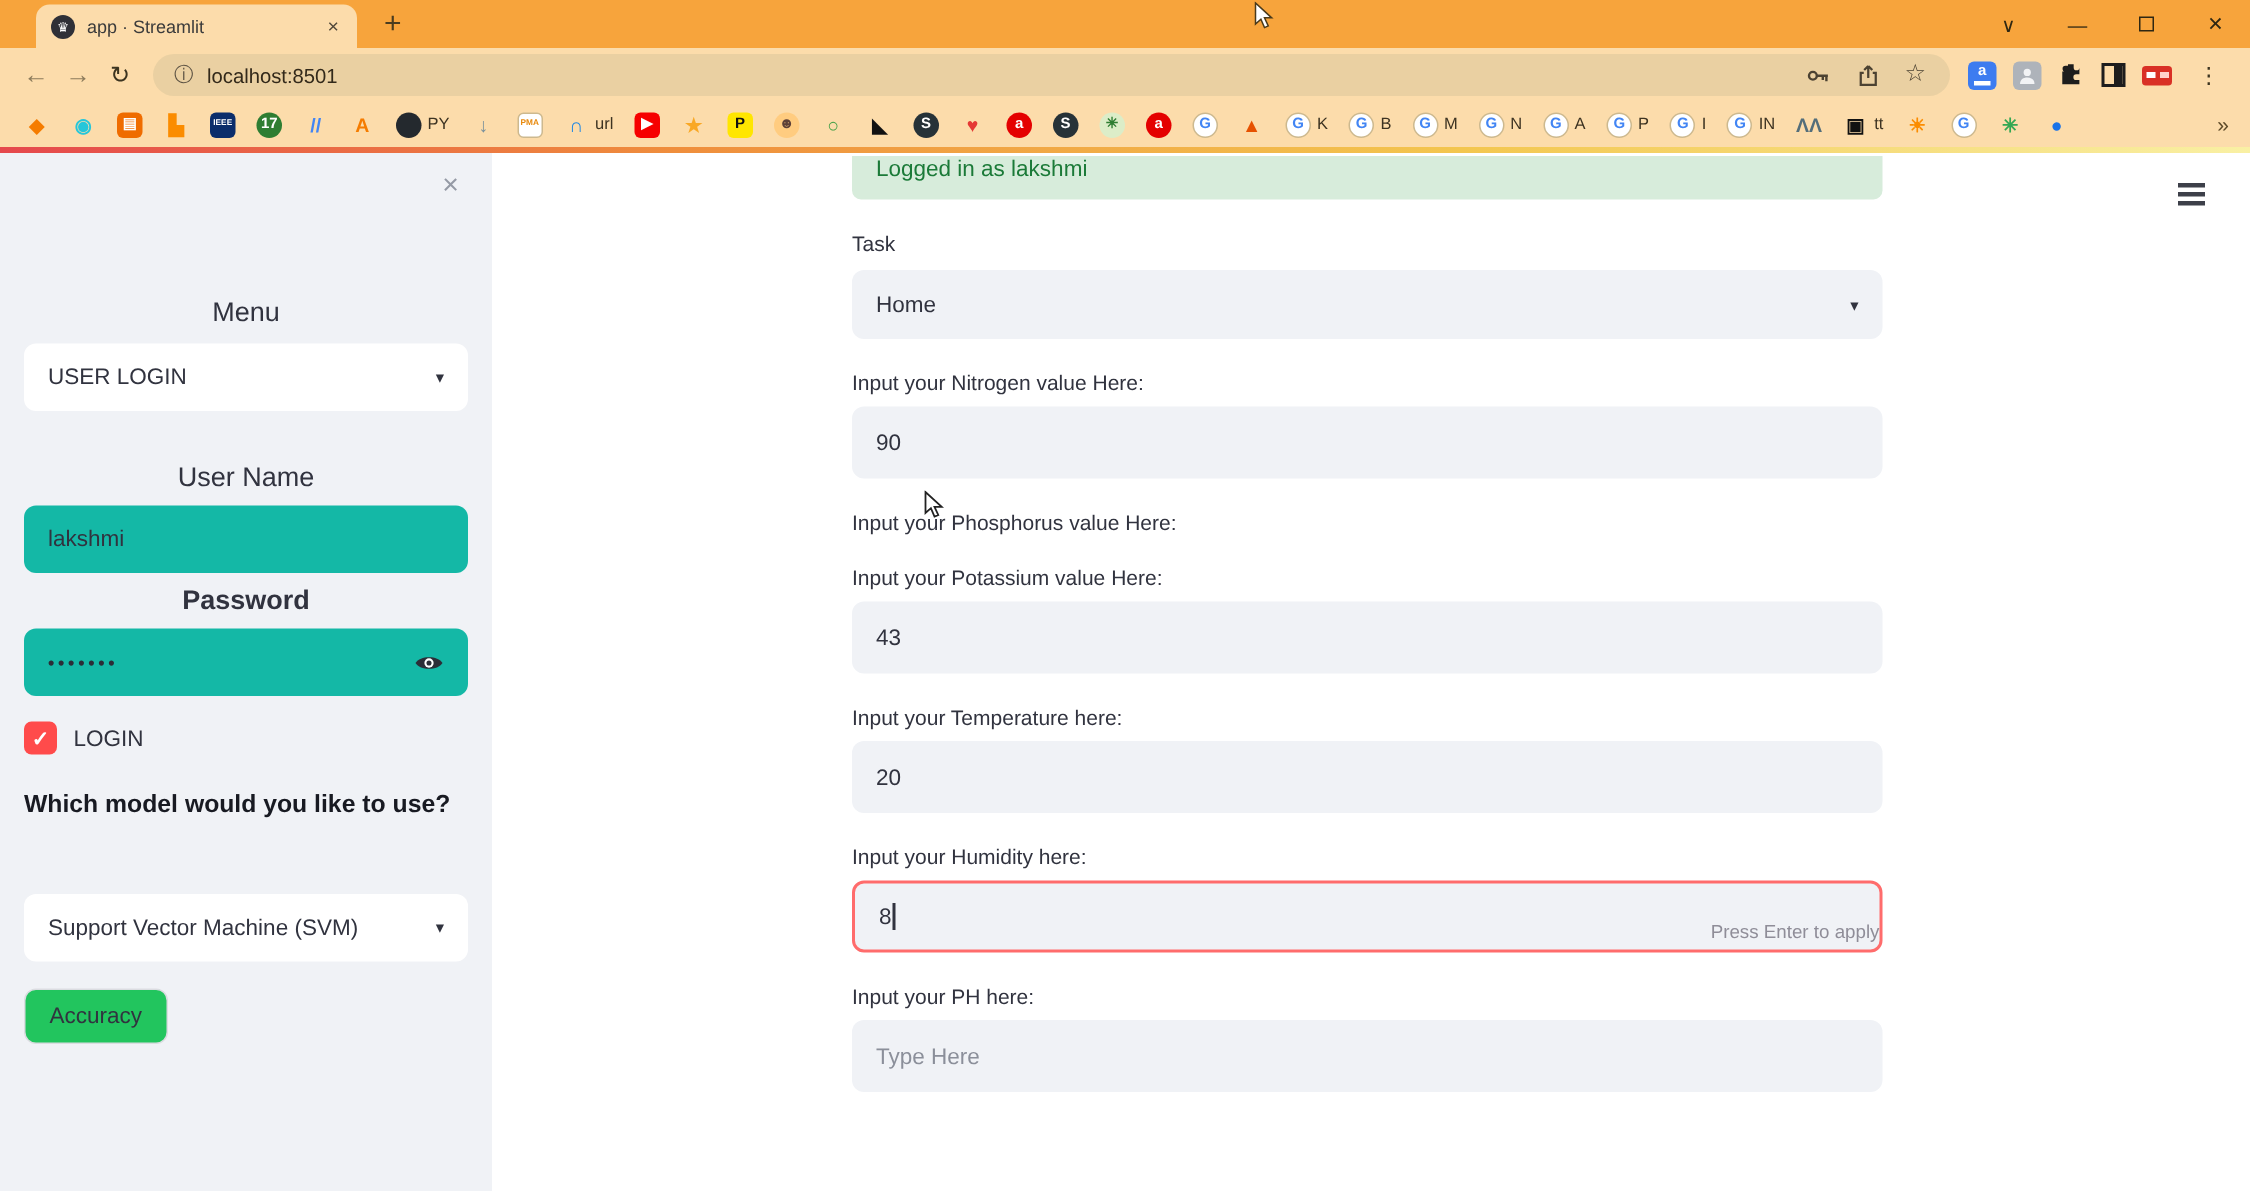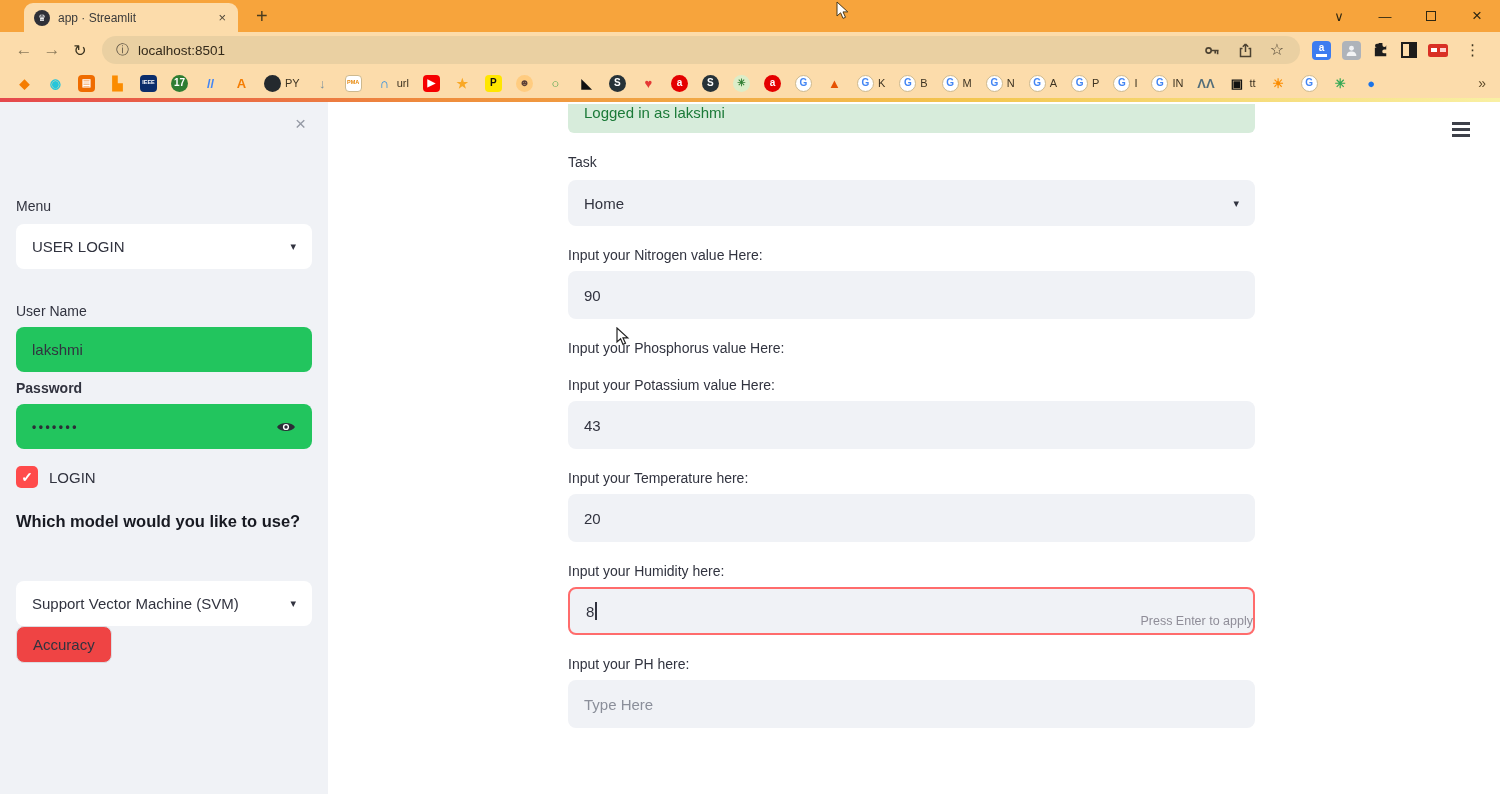--- a/index.html
+++ b/index.html
@@ -54,40 +54,40 @@
   .bm-overflow { position:absolute; right:14px; top:0; height:30px; line-height:30px; font-size:14px;
                  color:#5d4a28; background:#fcdcab; padding-left:6px; }
 
   
   .app { height:696px; display:flex; position:relative; background:#fff; }
   .deco { position:absolute; top:0; left:0; right:0; height:4px; z-index:6;
           background:linear-gradient(90deg,#e5484d 0%,#ef8e3c 30%,#f3c64f 65%,#f9f0a4 100%); }
 
   .sidebar { width:328px; min-width:328px; background:#f0f2f6; position:relative; padding:0 16px; }
   .sb-close { position:absolute; top:16px; right:22px; font-size:19px; color:#959aa5; line-height:1; }
-  .sb-label { font-size:14px; color:#31333f; }
+  .sb-label { font-size:18px; color:#31333f;text-align:center; }
   .lbl-menu { margin-top:100px; }
   .sb-select { height:45px; background:#fff; border-radius:8px; display:flex; align-items:center;
                justify-content:space-between; padding:0 16px; font-size:15px; color:#31333f; margin-top:10px; }
   .sb-chev { font-size:11px; color:#31333f; }
   .lbl-user { margin-top:34px; }
-  .sb-input { height:45px; background:#22c55e; border-radius:8px; display:flex; align-items:center;
+  .sb-input { height:45px; background:#14b8a6; border-radius:8px; display:flex; align-items:center;
               justify-content:space-between; padding:0 16px; font-size:15px; color:#31333f; margin-top:8px; }
   .lbl-pass { margin-top:8px;font-weight:bold; }
   .pw-dots { font-size:12px; letter-spacing:2.5px; font-weight:bold; color:#2b2d37; }
   .eye { display:flex; align-items:center; }
   .checkrow { margin-top:17px; display:flex; align-items:center; gap:11px; }
   .cbox { width:22px; height:22px; border-radius:5px; }
   .cbox.checked { background:#ff4b4b; color:#fff; display:flex; align-items:center; justify-content:center;
                   font-size:14px; font-weight:bold; }
   .cbox.empty { background:#fff; border:1.6px solid #a3a8b4; }
   .checklabel { font-size:15px; color:#31333f; }
   .model-q { margin-top:24px; font-weight:bold; font-size:16.5px; color:#181a22; }
   .model-select { margin-top:50px; }
-  .btn-accuracy { display:inline-block; background:#ef4444; border:1px solid #dbdce1;
+  .btn-accuracy { display:inline-block; margin-top:18px; background:#22c55e; border:1px solid #dbdce1;
                   border-radius:8px; padding:9px 16px; font-size:15px; color:#31333f; }
   .rawrow { margin-top:16px; }
 
   .main { flex:1; position:relative; padding:0 245px 0 240px; }
   .hamburger { position:absolute; top:20px; right:26px; display:flex; flex-direction:column; gap:3.5px; padding:4px; }
   .hamburger i { display:block; width:18px; height:2.6px; background:#3d4049; }
   .banner { margin-top:6px; height:29px; background:#d7ecdb; border-radius:0 0 6px 6px; padding:0 16px;
             overflow:hidden; }
   .banner-text { font-size:15px; color:#1b7a38; line-height:19px; margin-top:-1px; }
   .task-label { margin-top:21px; font-size:14px; color:#31333f; }

